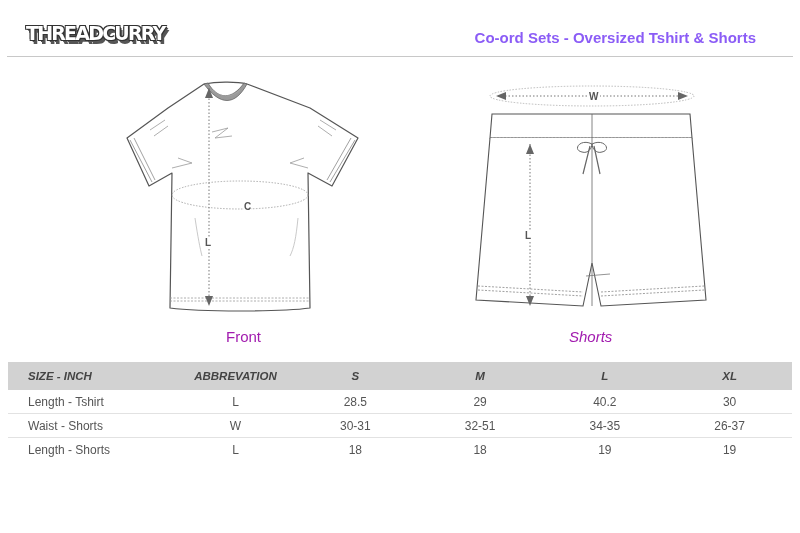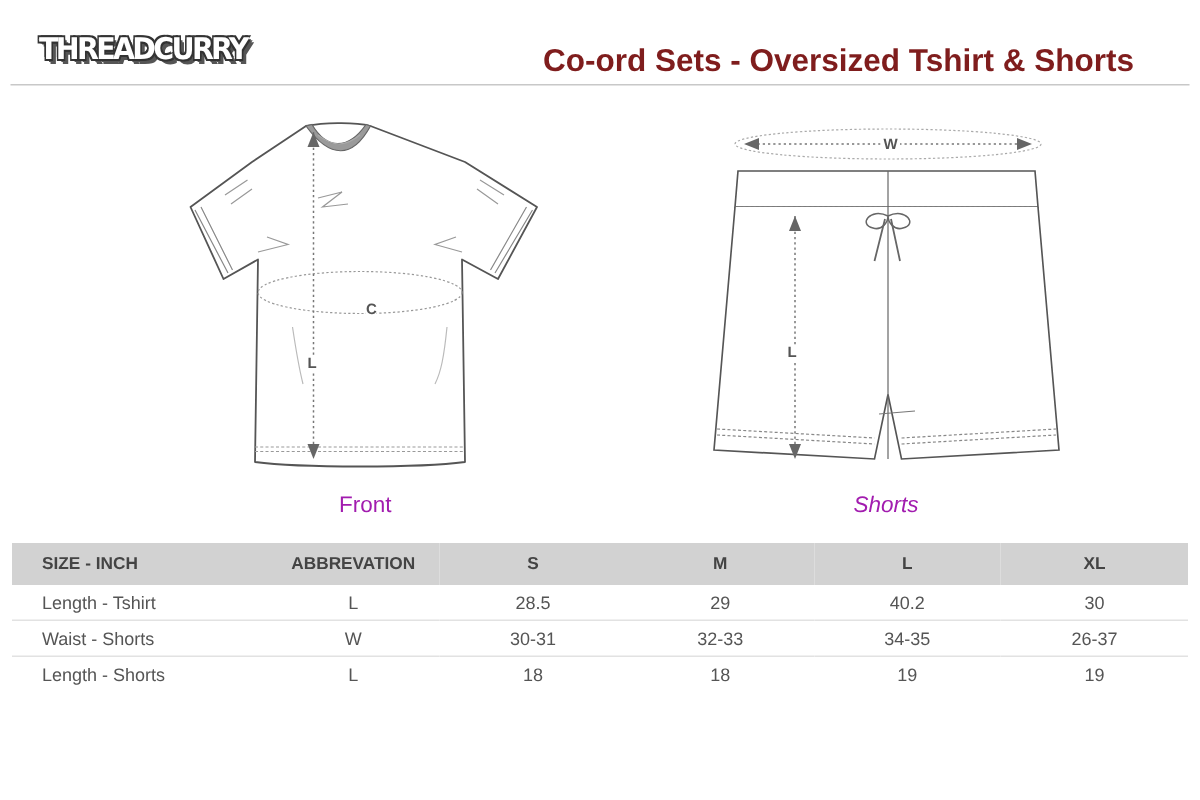--- a/index.html
+++ b/index.html
@@ -1,24 +1,24 @@
 <!DOCTYPE html>
 <html><head>
   <meta charset="utf-8">
   <style>
     html, body { margin: 0; padding: 0; background: #ffffff; }
     body { width: 800px; height: 533px; position: relative; overflow: hidden; font-family: "Liberation Sans", sans-serif; color: #444; }
     .logo { position: absolute; left: 26px; top: 22px; font-family: "DejaVu Sans", sans-serif; font-weight: 900; font-size: 19px; letter-spacing: -1.8px; color: #fff; text-shadow: -1px -1px 0 #333, 1px -1px 0 #333, -1px 1px 0 #333, 1px 1px 0 #333, 2px 2px 0 #555, 3px 3px 0 #555; transform: scaleY(1.05); }
-    .title { position: absolute; right: 44px; top: 29px; font-weight: bold; font-size: 21px; color: #7f1d1d; text-align: center; }
+    .title { position: absolute; right: 44px; top: 29px; font-weight: bold; font-size: 15px; color: #8b5cf6; text-align: center; }
     .header-rule { position: absolute; left: 7px; top: 56px; width: 786px; height: 1px; background: #c8c8c8; }
     .figure { position: absolute; }
     .fig-label { position: absolute; font-size: 15px; color: #a21caf; }
     table { position: absolute; left: 8px; top: 362px; width: 784px; border-collapse: collapse; font-size: 12px; color: #555; }
     thead tr { background: #d2d2d2; height: 28px; }
-    th { font-weight: bold; font-size: 11.5px; color: #444; padding: 0; }
+    th { font-weight: bold; font-size: 11.5px; color: #444; padding: 0; font-style: italic; }
     td { height: 23px; padding: 0; border-bottom: 1px solid #e2e2e2; }
     tbody tr:last-child td { border-bottom: none; }
     .c0 { text-align: left; padding-left: 20px; width: 150px; }
     .c1 { text-align: center; width: 115px; margin-top: 35px; }
     .cs { text-align: center; }
   </style>
 </head>
 <body>
 
 <div class="logo">THREADCURRY</div>
@@ -102,21 +102,21 @@
       <td class="c1">L</td>
       <td class="cs">28.5</td>
       <td class="cs">29</td>
       <td class="cs">40.2</td>
       <td class="cs">30</td>
     </tr>
     <tr>
       <td class="c0">Waist - Shorts</td>
       <td class="c1">W</td>
       <td class="cs">30-31</td>
-      <td class="cs">32-33</td>
+      <td class="cs">32-51</td>
       <td class="cs">34-35</td>
       <td class="cs">26-37</td>
     </tr>
     <tr>
       <td class="c0">Length - Shorts</td>
       <td class="c1">L</td>
       <td class="cs">18</td>
       <td class="cs">18</td>
       <td class="cs">19</td>
       <td class="cs">19</td>

